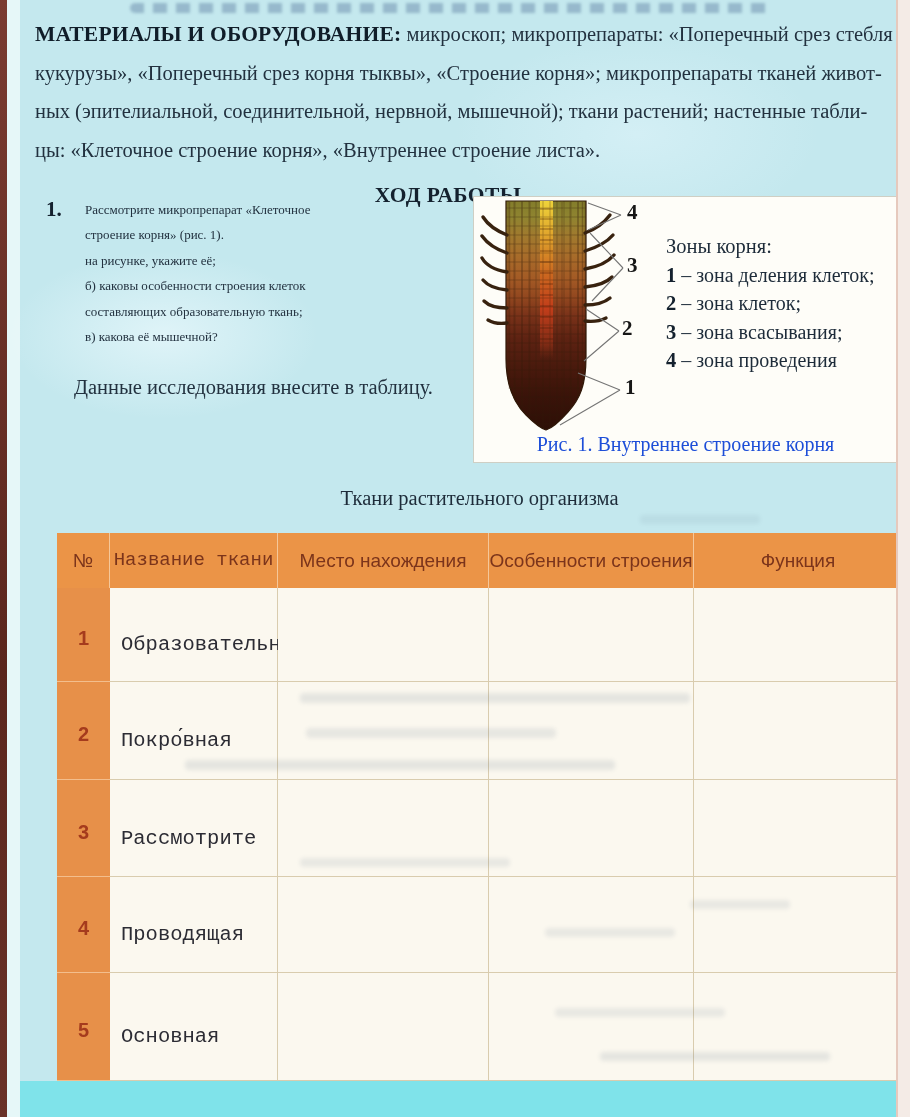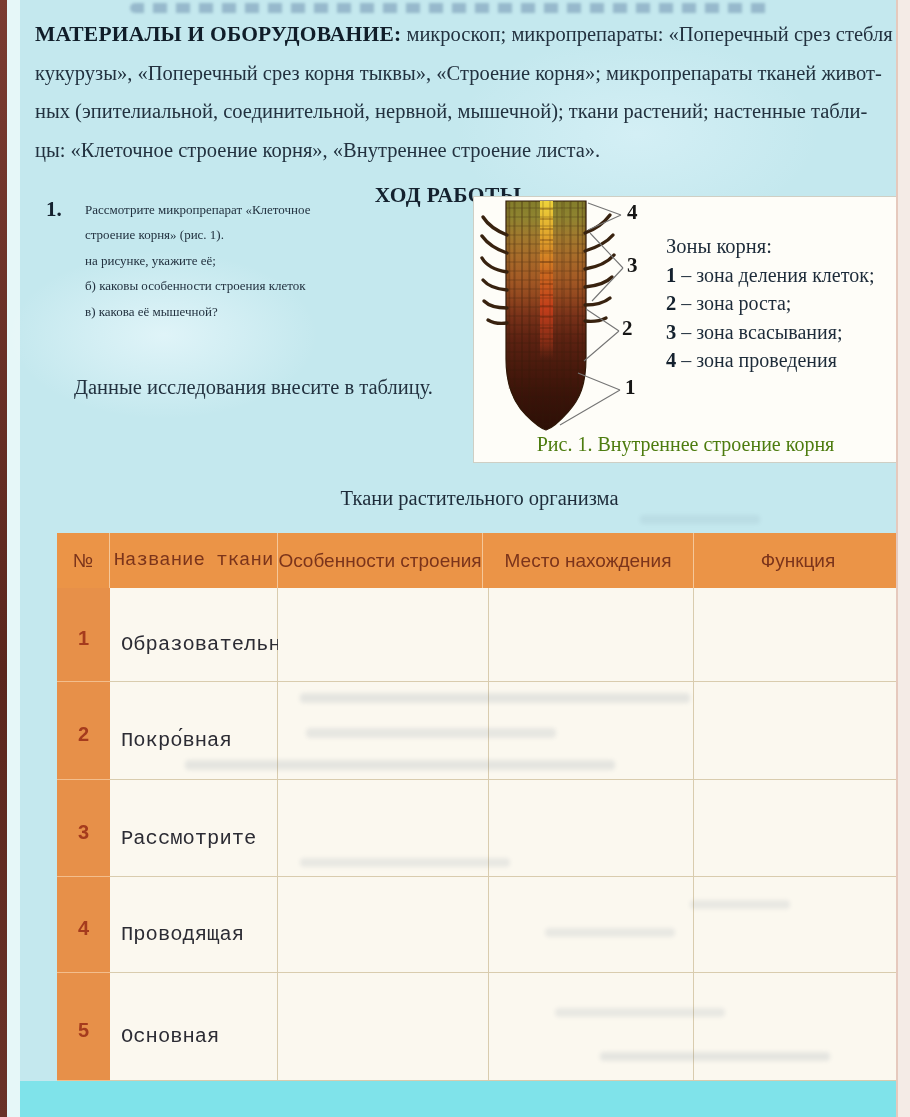--- a/index.html
+++ b/index.html
@@ -39,21 +39,21 @@
   .step-lines div{height:25.4px;line-height:25.4px;white-space:nowrap;}
   .step-closing{left:74px;top:376px;font-size:20.5px;white-space:nowrap;}
 
   
   .figure-box{left:473px;top:196px;width:429px;height:267px;background:#fefdf8;border:1px solid #cfcfc4;box-sizing:border-box;z-index:10;}
   .zone-num{position:absolute;font-weight:bold;font-size:21px;color:#161616;font-family:"Liberation Serif",serif;}
   .legend{position:absolute;left:192px;top:6px;font-size:20px;color:#1d2b39;}
   .legend-title{line-height:30px;font-size:20.5px;margin-top:28px;}
   .legend-item{line-height:28.4px;white-space:nowrap;}
   .legend-item b{font-size:20.5px;color:#14212e;}
-  .figure-caption{position:absolute;left:0;right:4px;bottom:6px;text-align:center;font-size:20px;color:#4d7c0f;}
+  .figure-caption{position:absolute;left:0;right:4px;bottom:6px;text-align:center;font-size:20px;color:#1d4ed8;}
 
   
   .table-title{left:57px;top:487px;width:845px;text-align:center;font-size:20.5px;color:#1d2b39;}
   .ttable{left:57px;top:533px;width:845px;z-index:6;}
   .trow{display:flex;}
   .thead{height:55px;background:#eb9447;}
   .th{display:flex;align-items:center;justify-content:center;text-align:center;
       font-family:"Liberation Sans",sans-serif;font-size:19px;line-height:23px;color:#7b341b;
       border-right:1px solid rgba(253,241,221,.55);box-sizing:border-box;}
   .th:last-child{border-right:none;}
@@ -90,20 +90,21 @@
 </div>
 
 <div class="abs work-heading">ХОД РАБОТЫ</div>
 
 <div class="abs step-num">1.</div>
 <div class="abs step-lines">
   <div>Рассмотрите микропрепарат «Клеточное</div>
   <div>строение корня» (рис. 1).</div>
   <div>на рисунке, укажите её;</div>
   <div>б) каковы особенности строения клеток</div>
+  <div>составляющих образовательную ткань;</div>
   <div>в) какова её мышечной?</div>
 </div>
 <div class="abs step-closing">Данные исследования внесите в таблицу.</div>
 
 <div class="abs figure-box">
   <svg style="position:absolute;left:6px;top:2px;" width="184" height="238" viewBox="0 0 184 238">
     <defs>
       <linearGradient id="rootGrad" x1="0" y1="0" x2="0" y2="1">
         <stop offset="0" stop-color="#837d2b"></stop>
           <stop offset=".07" stop-color="#8f8430"></stop>
@@ -185,36 +186,36 @@
     </g>
   </svg>
   <span class="zone-num" style="left:153px;top:3px;">4</span>
   <span class="zone-num" style="left:153px;top:56px;">3</span>
   <span class="zone-num" style="left:148px;top:119px;">2</span>
   <span class="zone-num" style="left:151px;top:178px;">1</span>
 
   <div class="legend">
     <div class="legend-title">Зоны корня:</div>
     <div class="legend-item"><b>1</b> <span>– зона деления клеток;</span></div>
-    <div class="legend-item"><b>2</b> <span>– зона роста;</span></div>
+    <div class="legend-item"><b>2</b> <span>– зона клеток;</span></div>
     <div class="legend-item"><b>3</b> <span>– зона всасывания;</span></div>
     <div class="legend-item"><b>4</b> <span>– зона проведения</span></div>
   </div>
 
   <div class="figure-caption">Рис. 1. Внутреннее строение корня</div>
 </div>
 
 <div class="abs table-title">Ткани растительного организма</div>
 
 <div class="abs ttable">
   <div class="trow thead">
     <div class="th c0">№</div>
     <div class="th c1">Название ткани</div>
+    <div class="th c2">Место нахождения</div>
     <div class="th c3">Особенности строения</div>
-    <div class="th c2">Место нахождения</div>
     <div class="th c4">Функция</div>
   </div>
 
   <div class="trow tbody-row r1">
     <div class="cell numcell c0">1</div>
     <div class="cell namecell c1">Образовательная</div>
     <div class="cell c2"></div>
     <div class="cell c3"></div>
     <div class="cell c4"></div>
   </div>

